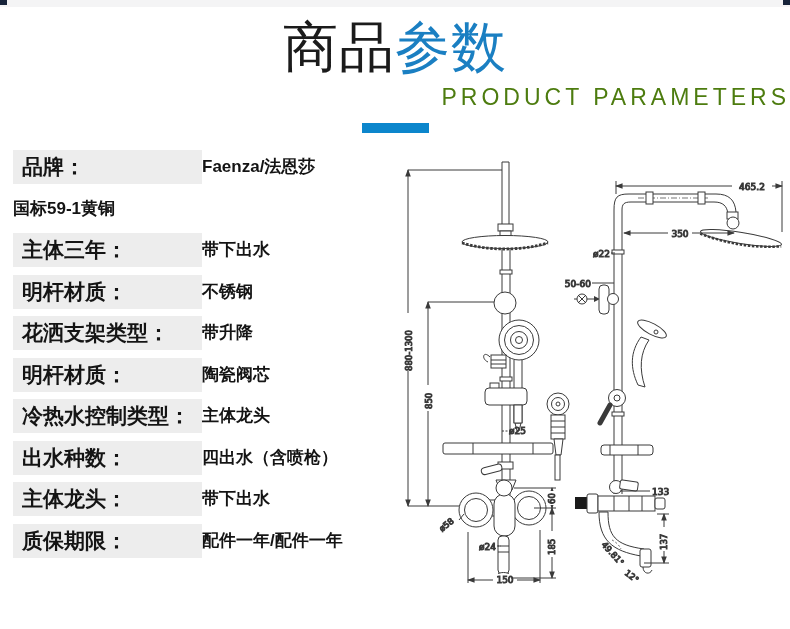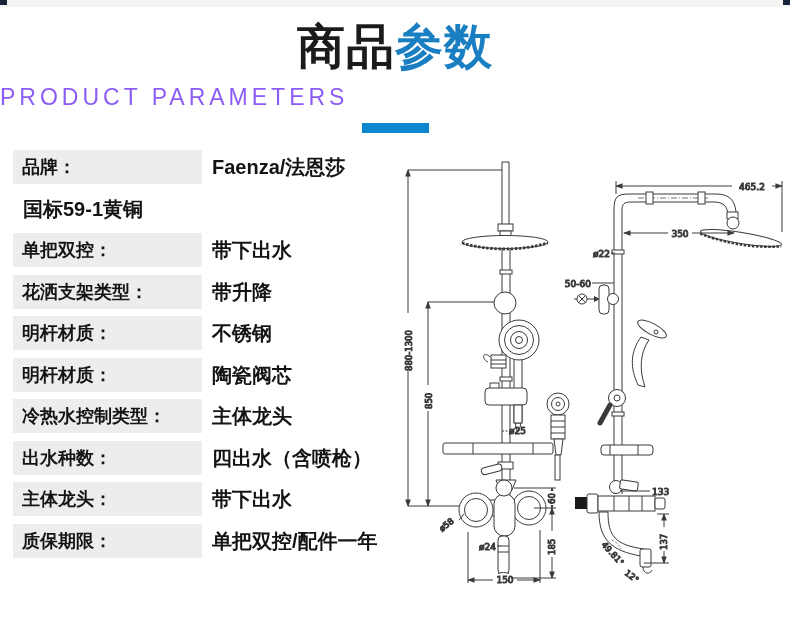--- a/index.html
+++ b/index.html
@@ -8,38 +8,38 @@
     background:#ffffff;
     font-family:"Liberation Sans","DejaVu Sans",sans-serif;
     color:#151515;
   }
   .top-strip{position:absolute;left:0;top:0;width:790px;height:7px;background:#f4f4f5;}
   .corner{position:absolute;top:0;width:7px;height:5px;background:#17243a;}
   .corner.left{left:0;}
   .corner.right{right:0;}
   .title{
     position:absolute;left:0;right:0;top:17px;text-align:center;
-    font-size:48px;font-weight:bold;letter-spacing:1px;line-height:60px;
+    font-size:55px;font-weight:normal;letter-spacing:1px;line-height:60px;
     color:#1b1b1b;white-space:nowrap;
   }
   .title .blue{color:#1a7fc2;}
   .subtitle{
-    position:absolute;left:0;right:0;top:84px;text-align:left;
-    font-size:23px;font-weight:normal;letter-spacing:4px;color:#8b5cf6;white-space:nowrap;
+    position:absolute;left:0;right:0;top:84px;text-align:right;
+    font-size:23px;font-weight:normal;letter-spacing:4px;color:#4d7c0f;white-space:nowrap;
   }
   .title-bar{position:absolute;left:362px;top:123px;width:67px;height:10px;background:#0c86cc;}
   .params{position:absolute;left:13px;top:150px;width:385px;}
   .p-row{display:flex;height:34px;margin-bottom:7.5px;}
   .p-label{
     width:189px;flex:0 0 189px;background:#ededed;box-sizing:border-box;
-    padding-left:9px;font-size:18px;font-weight:bold;line-height:34px;
+    padding-left:9px;font-size:21px;font-weight:bold;line-height:34px;
     white-space:nowrap;color:#141414;
   }
   .p-value{
-    padding-left:10px;font-size:20px;font-weight:bold;line-height:34px;
+    font-size:17px;font-weight:bold;line-height:34px;
     white-space:nowrap;color:#141414;
   }
   .drawing{position:absolute;left:398px;top:150px;width:392px;height:475px;}
   svg{display:block;}
   svg text{font-family:"DejaVu Sans","Liberation Sans",sans-serif;font-size:9px;fill:#222;}
   svg .sm{font-size:8.5px;}
 </style>
 </head>
 <body>
 
@@ -53,50 +53,50 @@
 
 <div class="params">
   <div class="p-row">
       <div class="p-label">品牌：</div>
       <div class="p-value">Faenza/法恩莎</div>
     </div>
   <div class="p-row">
       <div class="p-value">国标59-1黄铜</div>
     </div>
   <div class="p-row">
-      <div class="p-label">单把双控：</div>
+      <div class="p-label">主体三年：</div>
       <div class="p-value">带下出水</div>
+    </div>
+  <div class="p-row">
+      <div class="p-label">明杆材质：</div>
+      <div class="p-value">不锈钢</div>
     </div>
   <div class="p-row">
       <div class="p-label">花洒支架类型：</div>
       <div class="p-value">带升降</div>
     </div>
   <div class="p-row">
       <div class="p-label">明杆材质：</div>
-      <div class="p-value">不锈钢</div>
-    </div>
-  <div class="p-row">
-      <div class="p-label">明杆材质：</div>
       <div class="p-value">陶瓷阀芯</div>
     </div>
   <div class="p-row">
       <div class="p-label">冷热水控制类型：</div>
       <div class="p-value">主体龙头</div>
     </div>
   <div class="p-row">
       <div class="p-label">出水种数：</div>
       <div class="p-value">四出水（含喷枪）</div>
     </div>
   <div class="p-row">
       <div class="p-label">主体龙头：</div>
       <div class="p-value">带下出水</div>
     </div>
   <div class="p-row">
       <div class="p-label">质保期限：</div>
-      <div class="p-value">单把双控/配件一年</div>
+      <div class="p-value">配件一年/配件一年</div>
     </div>
 </div>
 
 <div class="drawing">
 <svg width="392" height="475" viewBox="0 0 392 475" stroke="#3a3a3a" stroke-width="1" fill="none">
   <defs>
     <marker id="ar" viewBox="0 0 8 8" refX="7" refY="4" markerWidth="7.5" markerHeight="7.5" orient="auto-start-reverse">
       <path d="M0,1 L8,4 L0,7 Z" fill="#3a3a3a" stroke="none"></path>
     </marker>
   </defs>

